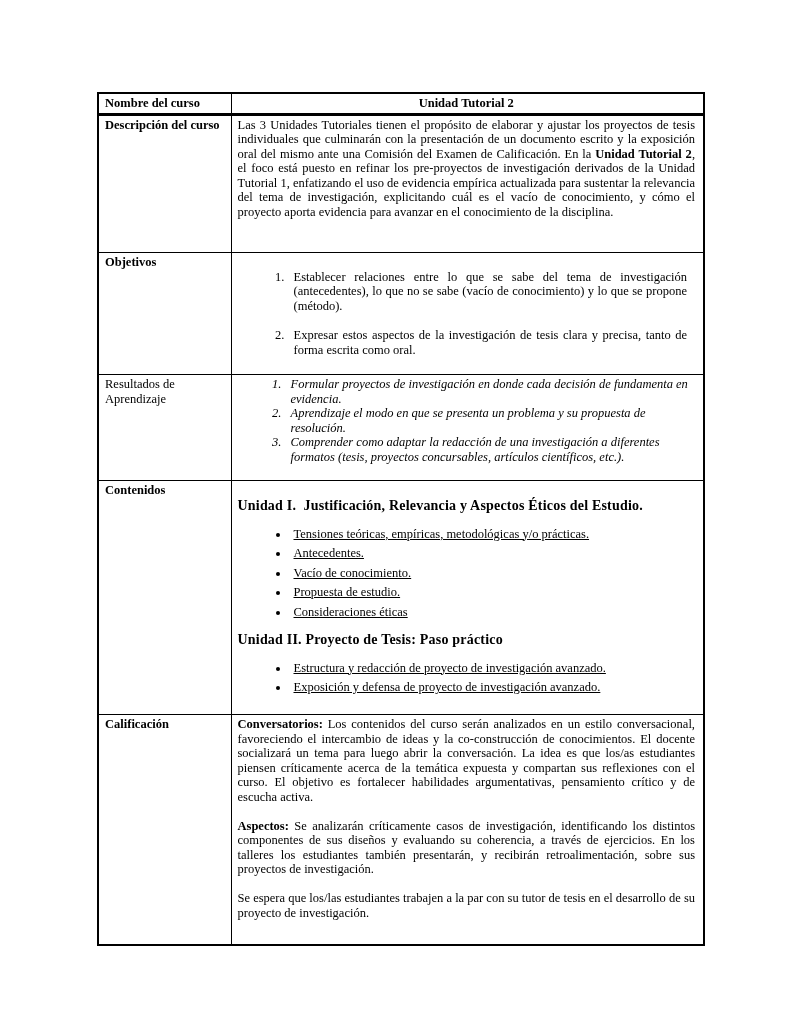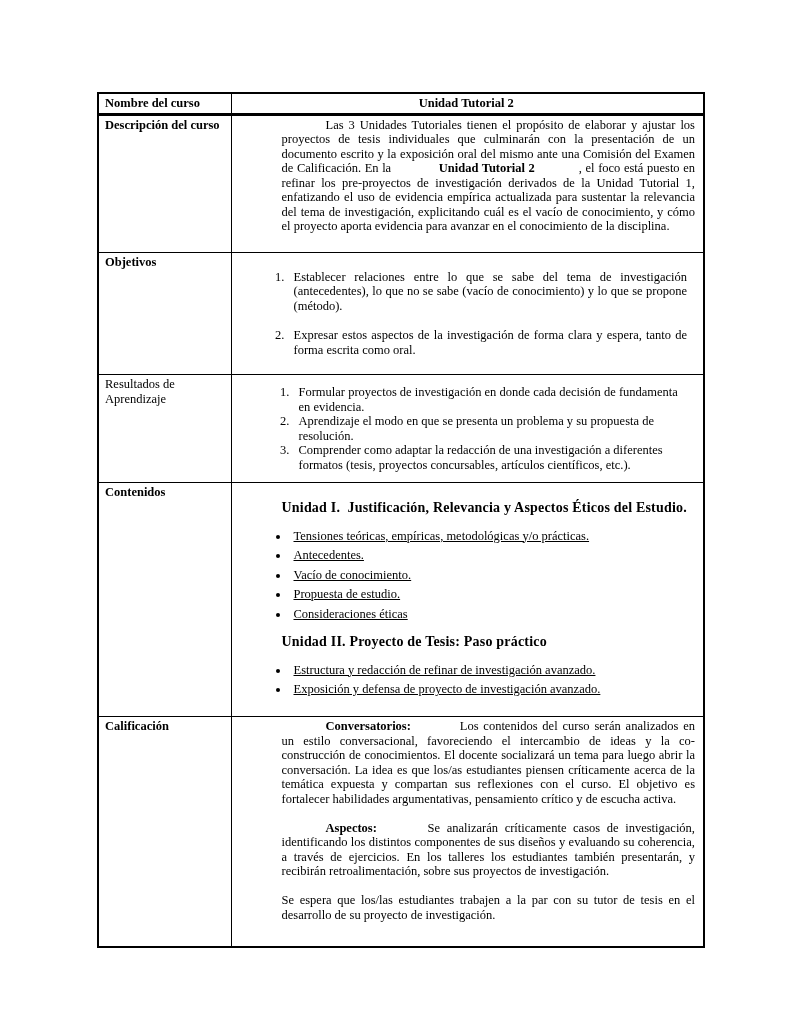--- a/index.html
+++ b/index.html
@@ -1,15 +1,15 @@
 <!DOCTYPE html>
 <html><head>
 <meta charset="utf-8">
 <style>
-  * { box-sizing: border-box; padding-left: 44px; }
+  * { box-sizing: border-box; }
   html, body { margin: 0; padding: 0; }
   body {
     width: 800px; height: 1035px;
     background: #ffffff;
     font-family: "Liberation Serif", serif;
     color: #000000;
   }
   .page {
     position: relative;
     width: 800px; height: 1035px;
@@ -55,22 +55,23 @@
     margin: 15px 0 0 0;
     padding: 0 0 0 50px;
   }
   ol.obj-list li {
     text-align: justify;
     margin: 0 8px 15px 0;
     padding-left: 6px;
   }
   ol.res-list {
     list-style: decimal outside;
-    margin: 8px;
+    margin: 0;
     padding: 0 0 0 47px;
+    font-style: italic;
   }
   ol.res-list li {
     margin: 0;
     padding-left: 6px;
   }
   .u-heading {
     font-weight: bold;
     font-size: 14px;
     letter-spacing: 0.2px;
     margin: 16px 0 0 0;
@@ -110,21 +111,21 @@
       <td>
         <p class="just"><span>Las 3 Unidades Tutoriales tienen el propósito de elaborar y ajustar los proyectos de tesis individuales que culminarán con la presentación de un documento escrito y la exposición oral del mismo ante una Comisión del Examen de Calificación. En la </span><b class="inline-bold">Unidad Tutorial 2</b><span>, el foco está puesto en refinar los pre-proyectos de investigación derivados de la Unidad Tutorial 1, enfatizando el uso de evidencia empírica actualizada para sustentar la relevancia del tema de investigación, explicitando cuál es el vacío de conocimiento, y cómo el proyecto aporta evidencia para avanzar en el conocimiento de la disciplina.</span></p>
       </td>
     </tr>
 
     <tr class="r-obj">
       <td class="label-cell">Objetivos</td>
       <td>
         <ol class="obj-list">
           <li>Establecer relaciones entre lo que se sabe del tema de investigación (antecedentes), lo que no se sabe (vacío de conocimiento) y lo que se propone (método).</li>
-          <li>Expresar estos aspectos de la investigación de forma clara y espera, tanto de forma escrita como oral.</li>
+          <li>Expresar estos aspectos de la investigación de tesis clara y precisa, tanto de forma escrita como oral.</li>
         </ol>
       </td>
     </tr>
 
     <tr class="r-res">
       <td class="label-cell label-plain">Resultados de Aprendizaje</td>
       <td>
         <ol class="res-list">
           <li>Formular proyectos de investigación en donde cada decisión de fundamenta en evidencia.</li>
           <li>Aprendizaje el modo en que se presenta un problema y su propuesta de resolución.</li>
@@ -139,21 +140,21 @@
         <p class="u-heading">Unidad I.&nbsp; Justificación, Relevancia y Aspectos Éticos del Estudio.</p>
         <ul class="dot-list">
           <li>Tensiones teóricas, empíricas, metodológicas y/o prácticas.</li>
           <li>Antecedentes.</li>
           <li>Vacío de conocimiento.</li>
           <li>Propuesta de estudio.</li>
           <li>Consideraciones éticas</li>
         </ul>
         <p class="u-heading second">Unidad II. Proyecto de Tesis: Paso práctico</p>
         <ul class="dot-list">
-          <li>Estructura y redacción de refinar de investigación avanzado.</li>
+          <li>Estructura y redacción de proyecto de investigación avanzado.</li>
           <li>Exposición y defensa de proyecto de investigación avanzado.</li>
         </ul>
       </td>
     </tr>
 
     <tr class="r-met">
       <td class="label-cell">Calificación</td>
       <td>
         <p class="meta"><b class="inline-bold">Conversatorios:</b><span> Los contenidos del curso serán analizados en un estilo conversacional, favoreciendo el intercambio de ideas y la co-construcción de conocimientos. El docente socializará un tema para luego abrir la conversación. La idea es que los/as estudiantes piensen críticamente acerca de la temática expuesta y compartan sus reflexiones con el curso. El objetivo es fortalecer habilidades argumentativas, pensamiento crítico y de escucha activa.</span></p>
         <p class="meta"><b class="inline-bold">Aspectos:</b><span> Se analizarán críticamente casos de investigación, identificando los distintos componentes de sus diseños y evaluando su coherencia, a través de ejercicios. En los talleres los estudiantes también presentarán, y recibirán retroalimentación, sobre sus proyectos de investigación.</span></p>

